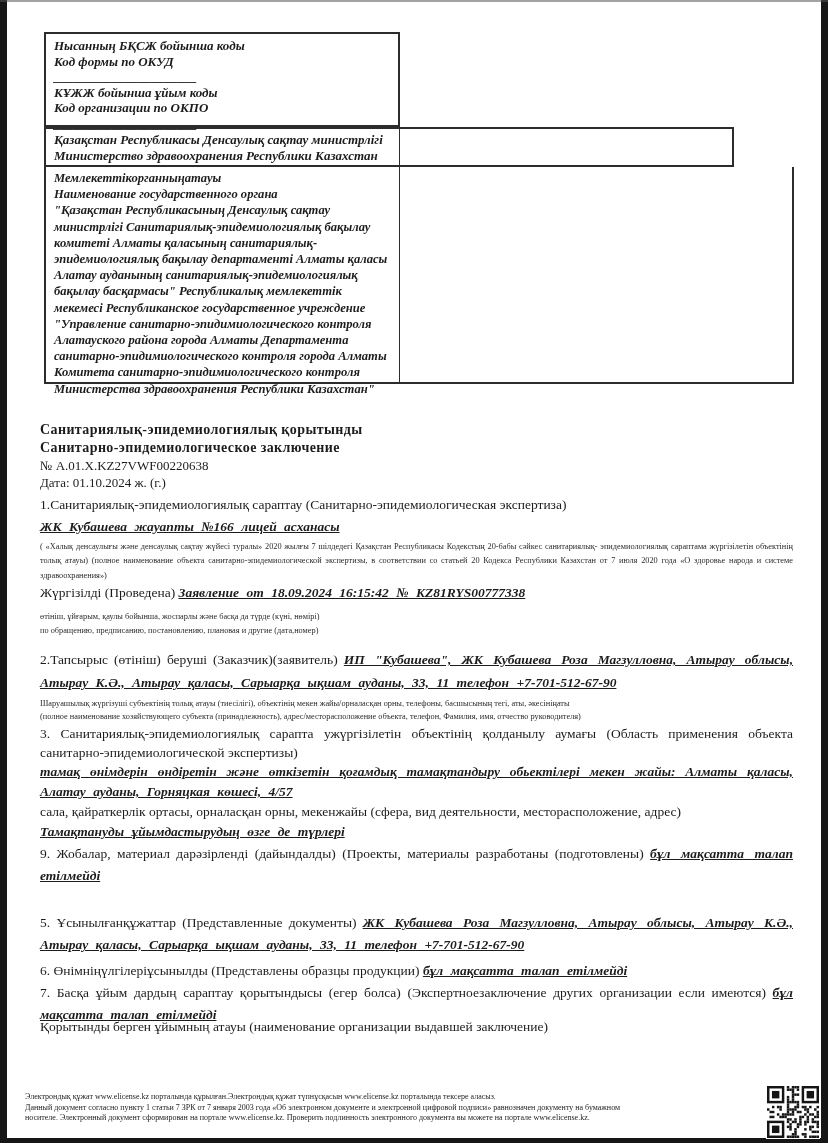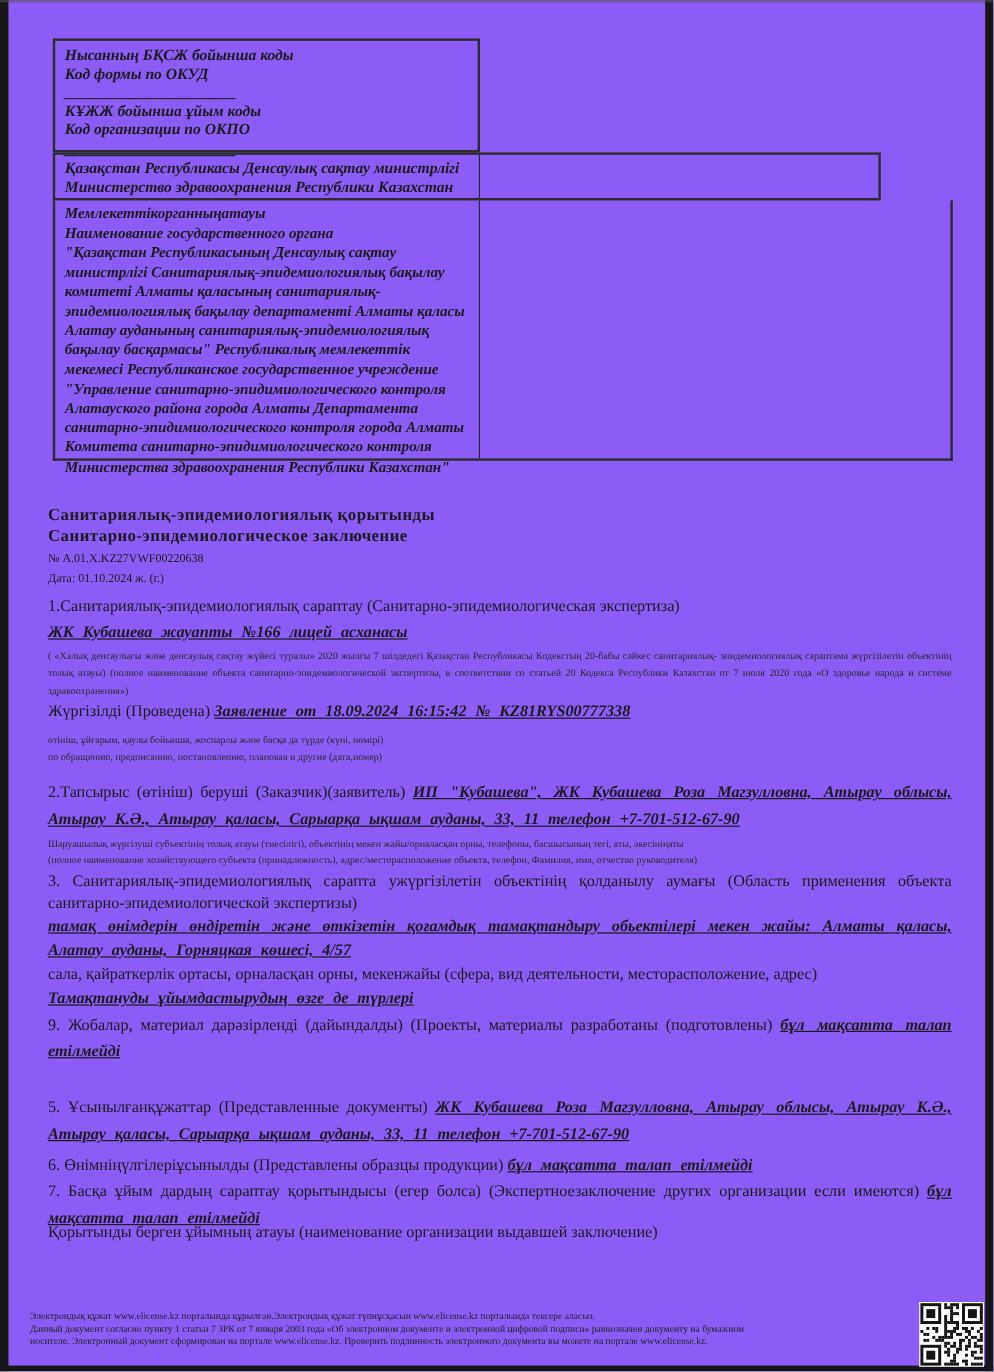--- a/index.html
+++ b/index.html
@@ -1,18 +1,18 @@
 <!DOCTYPE html>
 <html><head>
 <meta charset="utf-8">
 <style>
   html,body { margin:0; padding:0; background:#e8e8e8; }
   .page {
     position:relative; width:828px; height:1143px; margin:0 auto;
-    background:#8b5cf6; color:#1c1c1c; overflow:hidden;
+    background:#ffffff; color:#1c1c1c; overflow:hidden;
     font-family:"Liberation Serif", serif;
   }
   
   .edge { position:absolute; background:#161616; }
   .edge-left  { left:0; top:0; width:7px;  height:1143px; }
   .edge-right { left:821px; top:0; width:7px; height:1143px; }
   .edge-bottom{ left:0; top:1138px; width:828px; height:5px; }
   .edge-top   { left:0; top:0; width:828px; height:2px; background:#555; opacity:.55; }
 
   
@@ -22,21 +22,21 @@
   .hdr-row-2 { top:127px; height:40px; }
   .hdr-row-3 { top:167px; width:750px; height:217px; border-top:none;justify-content:space-between; }
   .hdr-cell-left { box-sizing:border-box; width:354px; border-right:1px solid #2c2c2c; padding:3px 8px 0 8px; }
   .hdr-cell-right { flex:1; }
   .tbl-txt { font-style:italic; font-weight:bold; font-size:13px; line-height:15.5px; }
   .organ-txt { font-size:12.6px; line-height:16.2px; }
 
   
   .title-block { position:absolute; left:40px; top:421px; width:753px; text-align:left; }
   .title-main { font-weight:bold; font-size:14px; line-height:18px; letter-spacing:.4px; }
-  .title-sub  { font-size:10px; line-height:17px; }
+  .title-sub  { font-size:13px; line-height:17px; }
 
   
   .para { position:absolute; left:40px; width:753px; font-size:13.5px; line-height:22px; text-align:justify; }
   .val  { font-weight:bold; font-style:italic; text-decoration:underline; word-spacing:.3em; }
   .note { position:absolute; left:40px; width:753px; font-size:8.3px; line-height:14.3px; text-align:justify; color:#2a2a2a; }
   .note-plain { text-align:left; }
   .lh19 { line-height:19px; }
   .lh20 { line-height:20px; }
   .lh23 { line-height:23px; }
 

